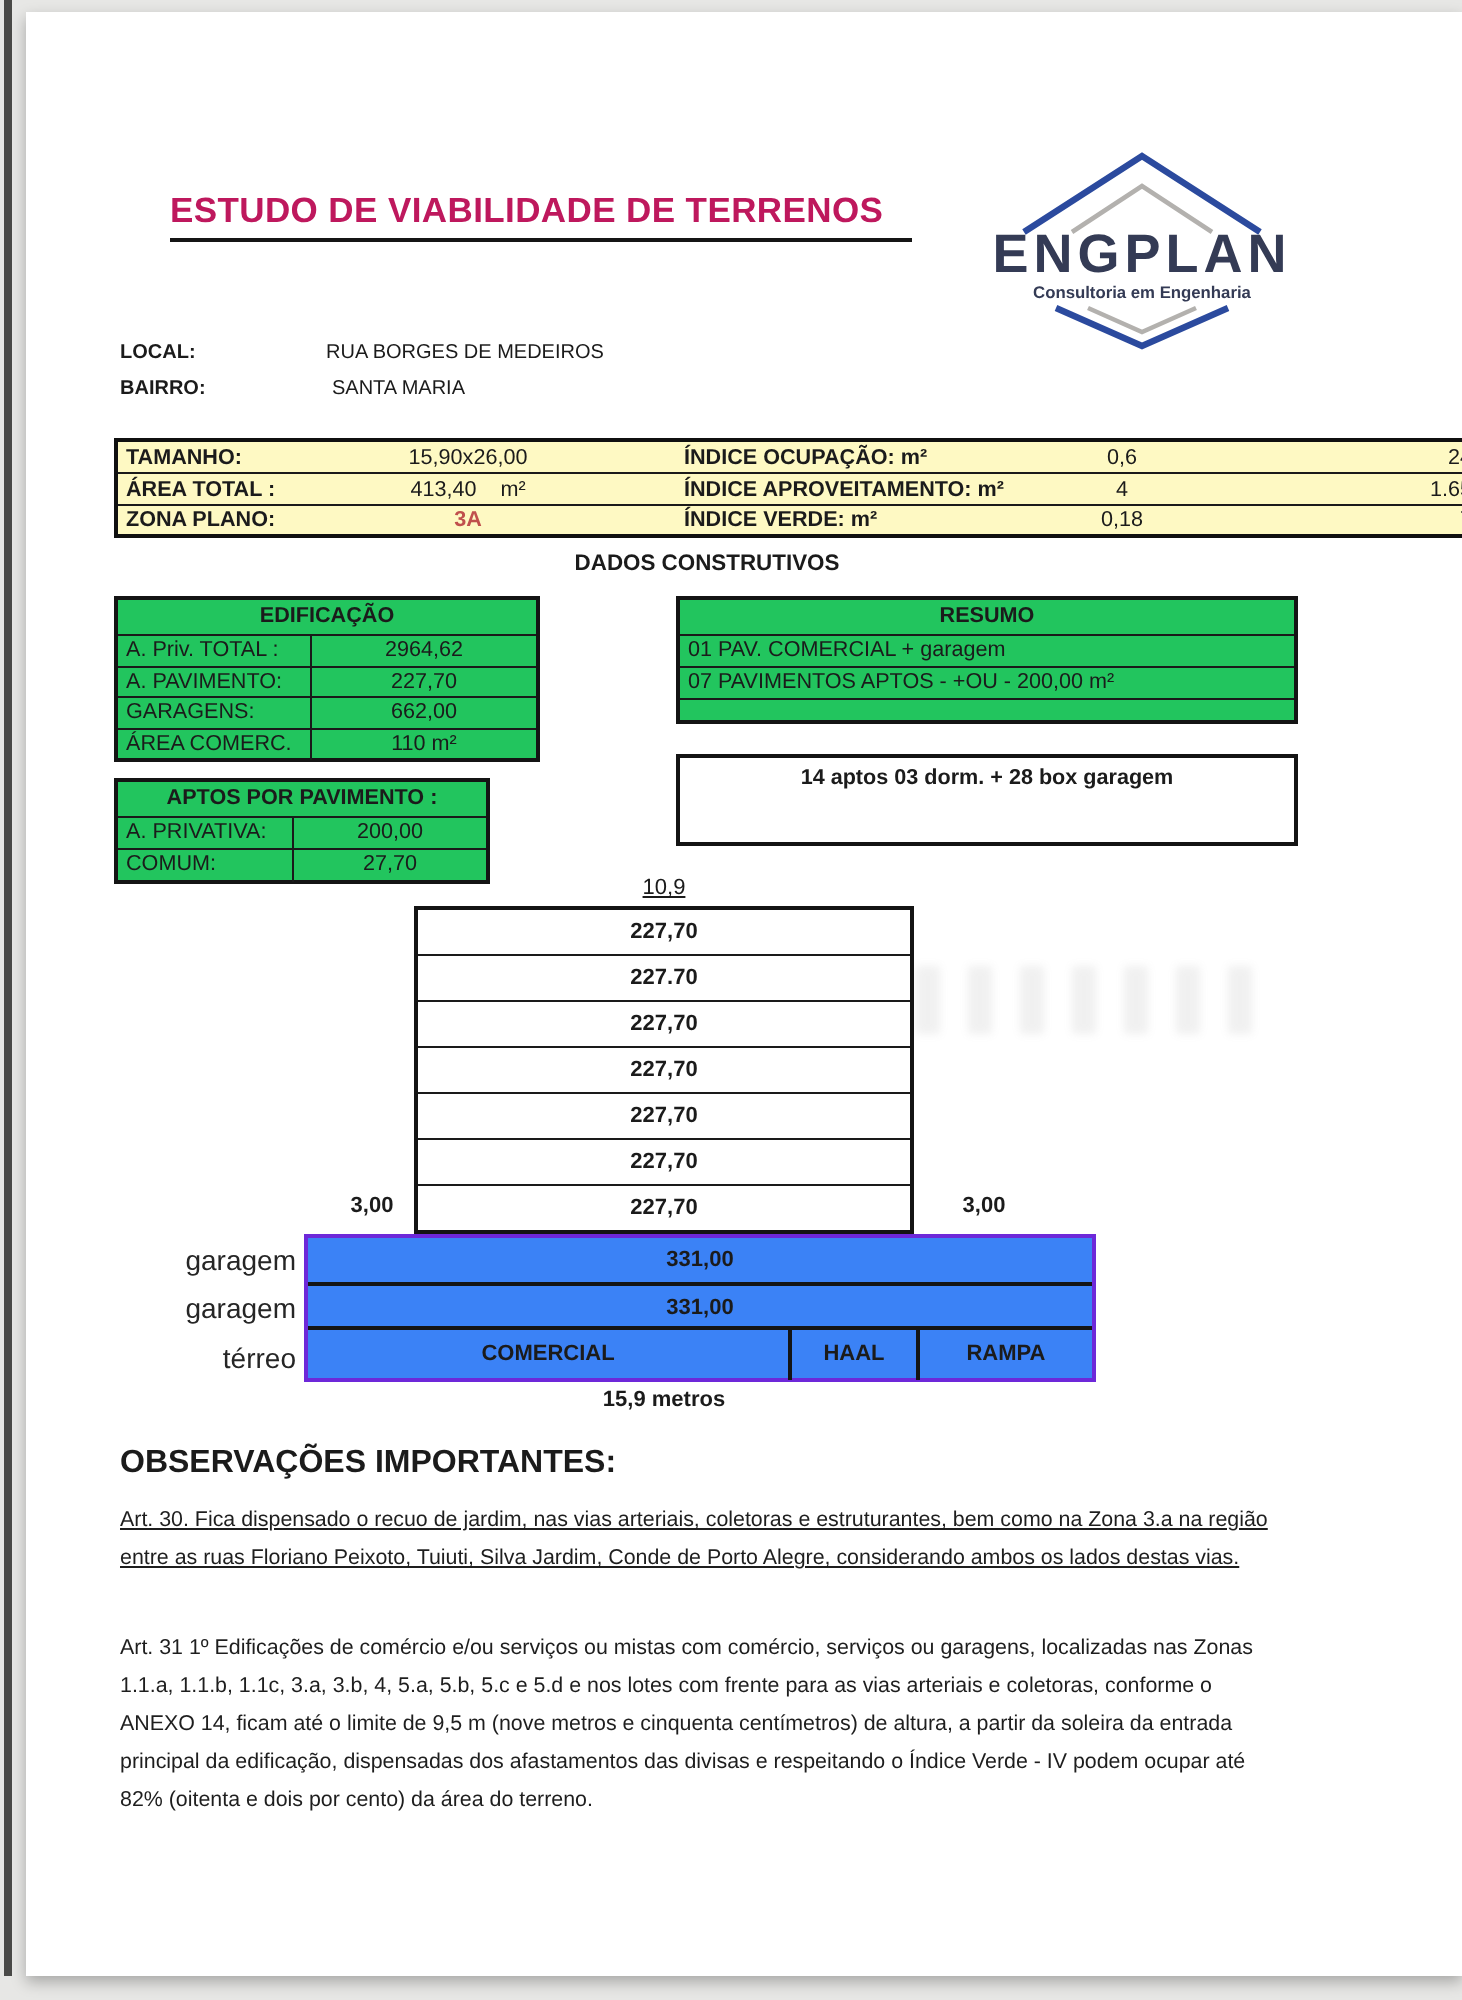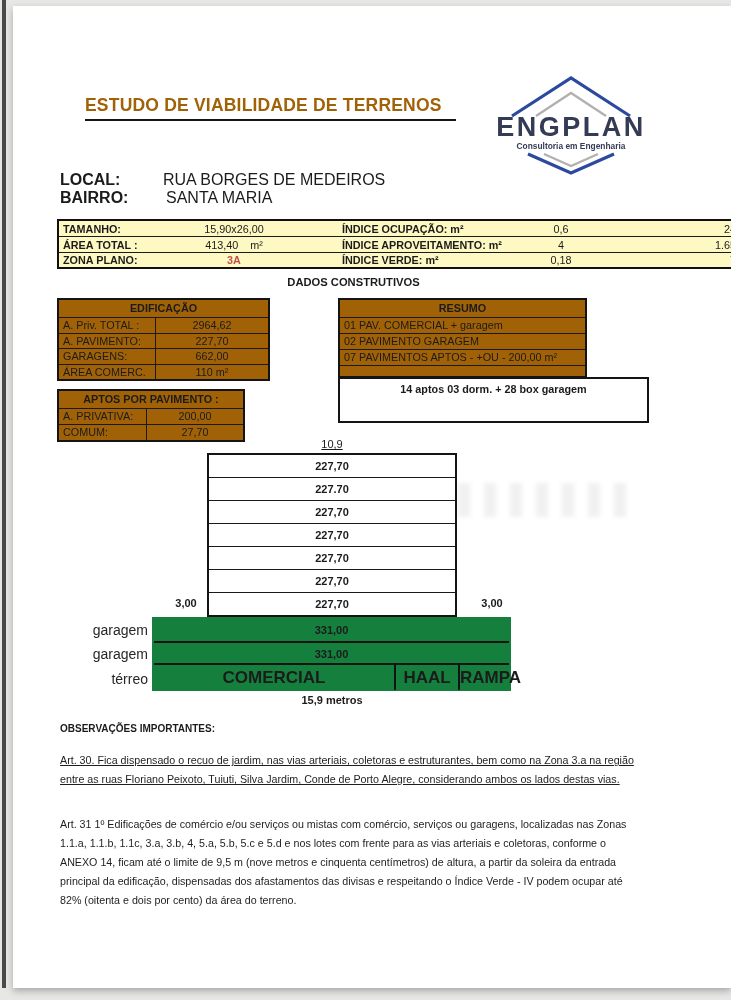--- a/index.html
+++ b/index.html
@@ -12,83 +12,83 @@
     overflow:hidden;
   }
   .scan-edge { position:absolute; left:2px; top:0; width:4px; height:988px; background:#4a4a48; }
   .page {
     position:absolute; left:13px; top:6px; width:718px; height:982px;
     background:#ffffff; box-shadow:0 3px 7px rgba(0,0,0,.28);
   }
   
   .doc-title {
     position:absolute; left:85px; top:95px;
-    font-size:17.5px; font-weight:bold; letter-spacing:.2px; color:#a16207;
+    font-size:17.5px; font-weight:bold; letter-spacing:.2px; color:#be185d;
     border-bottom:2.6px solid #151515; padding:0 14px 3px 0;
   }
   .logo { position:absolute; left:486px; top:74px; width:170px; height:102px; }
   
-  .kv { position:absolute; font-size:16px; }
+  .kv { position:absolute; font-size:10px; }
   .kv b { font-weight:bold; }
   
   .main-table {
     position:absolute; left:57px; top:219px; width:706px;
     border:2.5px solid #101010; background:#fef9c3;
   }
   .mt-row { display:grid; grid-template-columns:100px 150px 33px 195px 48px 1fr; height:15.4px; align-items:center; font-size:10.8px; }
   .mt-row + .mt-row { border-top:1px solid #1a1a1a; }
   .mt-row .lbl { font-weight:bold; padding-left:4px; white-space:nowrap; }
   .mt-row .val { text-align:center; white-space:pre; }
   .mt-row .idx { font-weight:bold; white-space:nowrap; }
   .mt-row .fac { text-align:center; }
   .mt-row .res { text-align:right; padding-right:4px; }
   .red { color:#c0504d; font-weight:bold; }
   
   .section-title { position:absolute; left:57px; top:276px; width:593px; text-align:center; font-weight:bold; font-size:11.2px; }
   
-  .box-table { position:absolute; border:2px solid #141414; background:#a16207; font-size:10.8px; }
+  .box-table { position:absolute; border:2px solid #141414; background:#22c55e; font-size:10.8px; }
   .box-table .hdr { font-weight:bold; text-align:center; height:17.5px; line-height:17.5px; border-bottom:1.5px solid #1a1a1a; }
   .pair-row { display:grid; height:15.4px; line-height:15.4px; }
   .pair-row + .pair-row { border-top:1px solid #1a1a1a; }
   .pair-row .pl { padding-left:4px; border-right:1px solid #1a1a1a; white-space:nowrap; }
   .pair-row .pv { text-align:center; }
   .edificacao { left:57px; top:298px; width:213px; }
   .edificacao .pair-row { grid-template-columns:97px 1fr; }
   .aptos { left:57px; top:389px; width:188px; }
   .aptos .pair-row { grid-template-columns:88px 1fr; height:15.6px; line-height:15.6px; }
-  .resumo { left:338px; top:298px; width:249px; }
+  .resumo { left:338px; top:298px; width:311px; }
   .resumo .line { height:15.8px; line-height:15.8px; padding-left:4px; border-top:1px solid #1a1a1a; white-space:nowrap; }
   .resumo .line.first { border-top:none; }
   .resumo .empty { height:11px; }
   .highlight-box {
     position:absolute; left:338px; top:377px; width:311px; height:46px;
     border:2.2px solid #141414; font-weight:bold; font-size:10.8px; text-align:center; padding-top:4px; background:#fff;
   }
   
   .dim-label { position:absolute; font-size:11px; }
   .dim-label.bold { font-weight:bold; }
   .tower {
     position:absolute; left:207px; top:453px; width:250px; height:164px;
     border:2px solid #141414; display:flex; flex-direction:column; background:#fff;
   }
   .floor { flex:1; display:flex; align-items:center; justify-content:center; font-weight:bold; font-size:11px; }
   .floor + .floor { border-top:1.6px solid #1a1a1a; }
-  .garage-block { position:absolute; left:152px; top:617px; width:359px; border:2px solid #15803d; background:#15803d; }
+  .garage-block { position:absolute; left:152px; top:617px; width:396px; border:2px solid #6d28d9; background:#3b82f6; }
   .garage-row { height:22px; line-height:22px; text-align:center; font-weight:bold; font-size:11px; }
   .garage-row + .garage-row, .ground-row { border-top:2px solid #141414; }
   .ground-row { display:grid; grid-template-columns:240px 64px 1fr; height:26px; }
-  .ground-cell { line-height:25px; text-align:center; font-weight:bold; font-size:17px; }
+  .ground-cell { line-height:25px; text-align:center; font-weight:bold; font-size:11px; }
   .ground-cell + .ground-cell { border-left:2px solid #141414; }
   .floor-tag { position:absolute; left:90px; width:58px; text-align:right; font-size:14px; color:#262626; }
   
   .bleed { position:absolute; left:340px; top:483px; width:295px; height:34px; opacity:.12;
     background:repeating-linear-gradient(90deg, transparent 0 14px, #8a8a8a 14px 26px);
     filter:blur(2px); }
   
-  .obs-heading { position:absolute; left:60px; top:723px; font-size:10px; font-weight:bold; }
+  .obs-heading { position:absolute; left:60px; top:723px; font-size:16px; font-weight:bold; }
   .obs-par { position:absolute; left:60px; width:622px; font-size:10.7px; line-height:19px; white-space:pre-line; color:#1e1e1e; }
   .art30 { top:751px;text-decoration:underline; }
   .art31 { top:815px; }
 </style>
 </head>
 <body>
 
 <div class="scan-edge"></div>
 <div class="page"></div>
 
@@ -153,21 +153,20 @@
   </div>
   <div class="pair-row">
     <div class="pl">ÁREA COMERC.</div>
     <div class="pv">110 m²</div>
   </div>
 </div>
 
 <div class="box-table resumo">
   <div class="hdr">RESUMO</div>
   <div class="line first">01 PAV. COMERCIAL + garagem</div>
-  <div class="line">02 PAVIMENTO GARAGEM</div>
   <div class="line">07 PAVIMENTOS APTOS - +OU - 200,00 m²</div>
   <div class="line empty"></div>
 </div>
 
 <div class="highlight-box">14 aptos 03 dorm. + 28 box garagem</div>
 
 <div class="box-table aptos">
   <div class="hdr">APTOS POR PAVIMENTO :</div>
   <div class="pair-row">
     <div class="pl">A. PRIVATIVA:</div>

